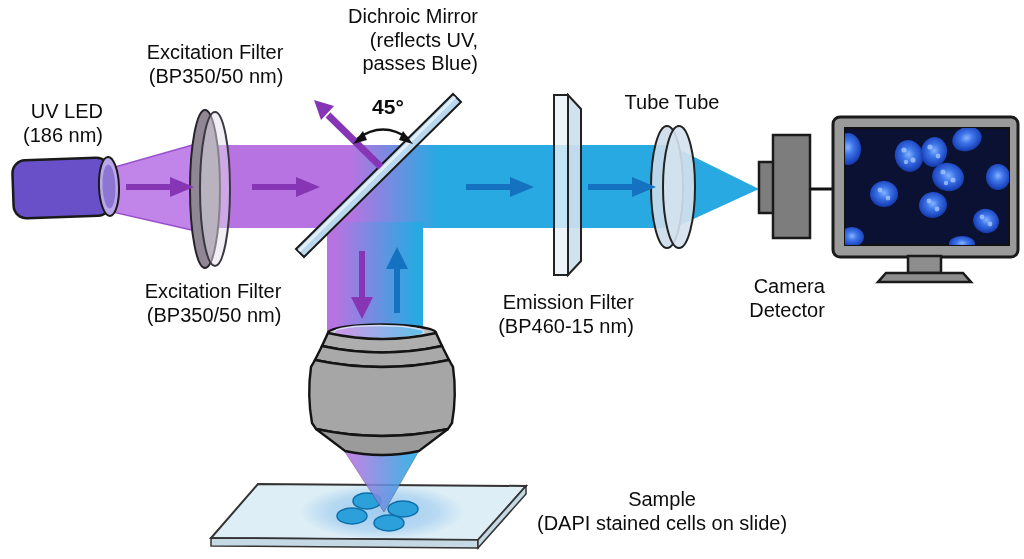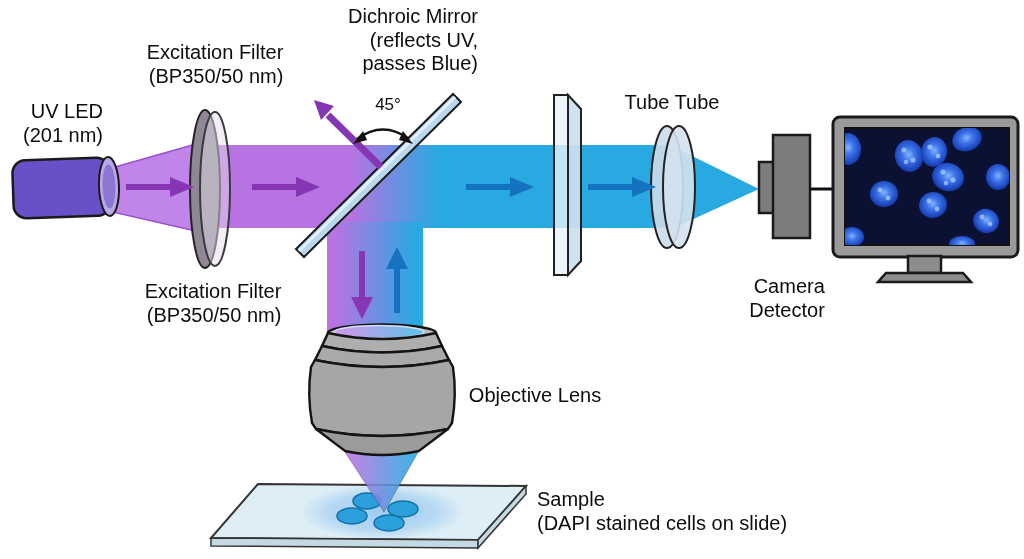--- a/index.html
+++ b/index.html
@@ -1,22 +1,22 @@
 <!DOCTYPE html>
 <html><head>
 <meta charset="utf-8">
 <style>
   html,body{margin:0;padding:0;background:#fff;}
   #stage{position:relative;width:1024px;height:559px;background:#ffffff;overflow:hidden;
          font-family:"Liberation Sans",sans-serif;}
   #diagram-svg{position:absolute;left:0;top:0;}
   .label{position:absolute;color:#0d0d0d;font-size:20px;line-height:1.18;text-align:right;
          transform:translateX(-50%);white-space:pre-line;}
-  .label.left-align{transform:none;text-align:left;}
-  #lbl-angle{font-size:17px;}
+  .label.left-align{transform:none;text-align:center;}
+  #lbl-angle{font-size:21px;font-weight:bold;}
 </style>
 </head>
 <body>
 
 <div id="stage">
 
 <svg id="diagram-svg" width="1024" height="559" viewBox="0 0 1024 559">
   <defs>
     <linearGradient id="beamH" x1="0" y1="0" x2="1" y2="0">
       <stop offset="0" stop-color="#b873e2"></stop>
@@ -170,29 +170,30 @@
   </g>
 
   <g transform="rotate(-2 63 188)">
     <rect x="13" y="159" width="97" height="58" rx="13" stroke="#1a1a1a" stroke-width="2.5" fill="#6950c8"></rect>
     <ellipse cx="109" cy="188" rx="10" ry="29.5" fill="#b9a7e8" stroke="#1a1a1a" stroke-width="2"></ellipse>
     <ellipse cx="109" cy="188" rx="6.5" ry="22" fill="#8d75d4"></ellipse>
   </g>
 </svg>
 
 <div class="label" id="lbl-uv-led" style="left:63px;top:100px">UV LED
-(201 nm)</div>
+(186 nm)</div>
 <div class="label" style="left:215px;top:41px">Excitation Filter
 (BP350/50 nm)</div>
 <div class="label" style="left:413px;top:5px">Dichroic Mirror
 (reflects UV,
 passes Blue)</div>
 <div class="label" id="lbl-angle" style="left:388px;top:95px">45°</div>
 <div class="label" style="left:672px;top:91px">Tube Tube</div>
 <div class="label" style="left:213px;top:280px">Excitation Filter
 (BP350/50 nm)</div>
+<div class="label" style="left:566px;top:291px">Emission Filter
+(BP460-15 nm)</div>
 <div class="label" style="left:787px;top:275px">Camera
 Detector</div>
-<div class="label" style="left:535px;top:384px">Objective Lens</div>
 <div class="label left-align" style="left:537px;top:488px">Sample
 (DAPI stained cells on slide)</div>
 
 </div>
 
 </body></html>

